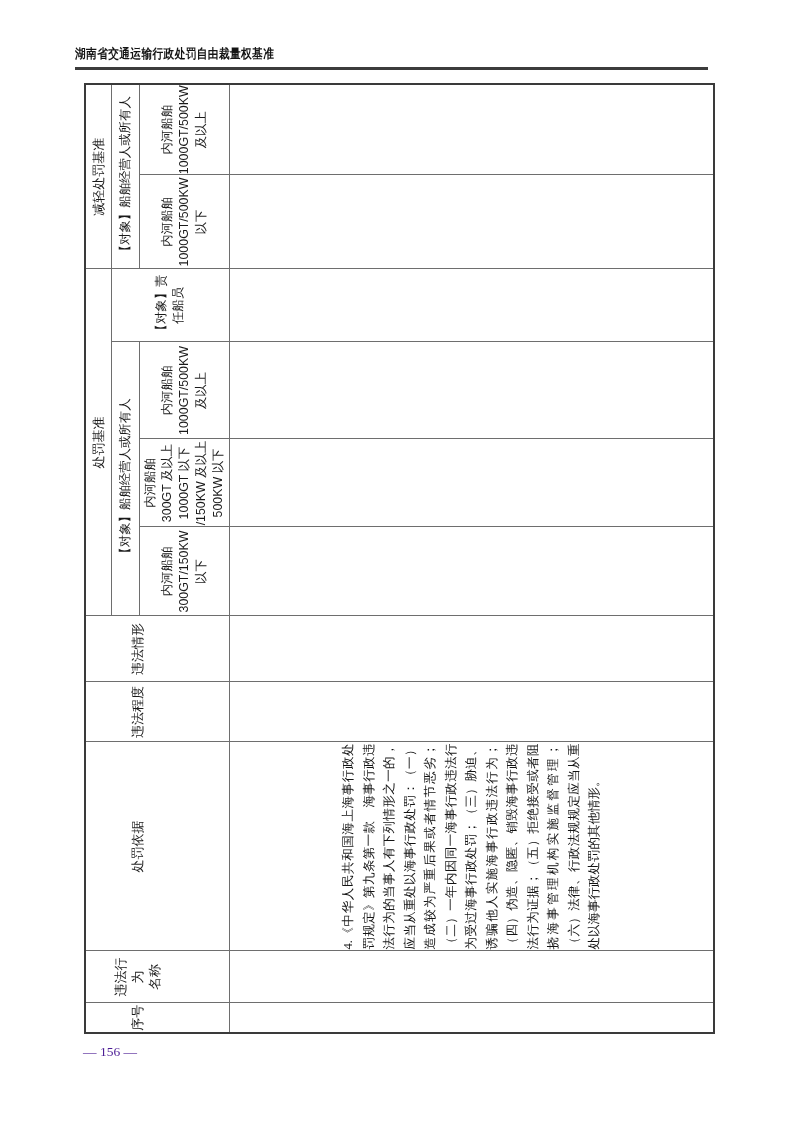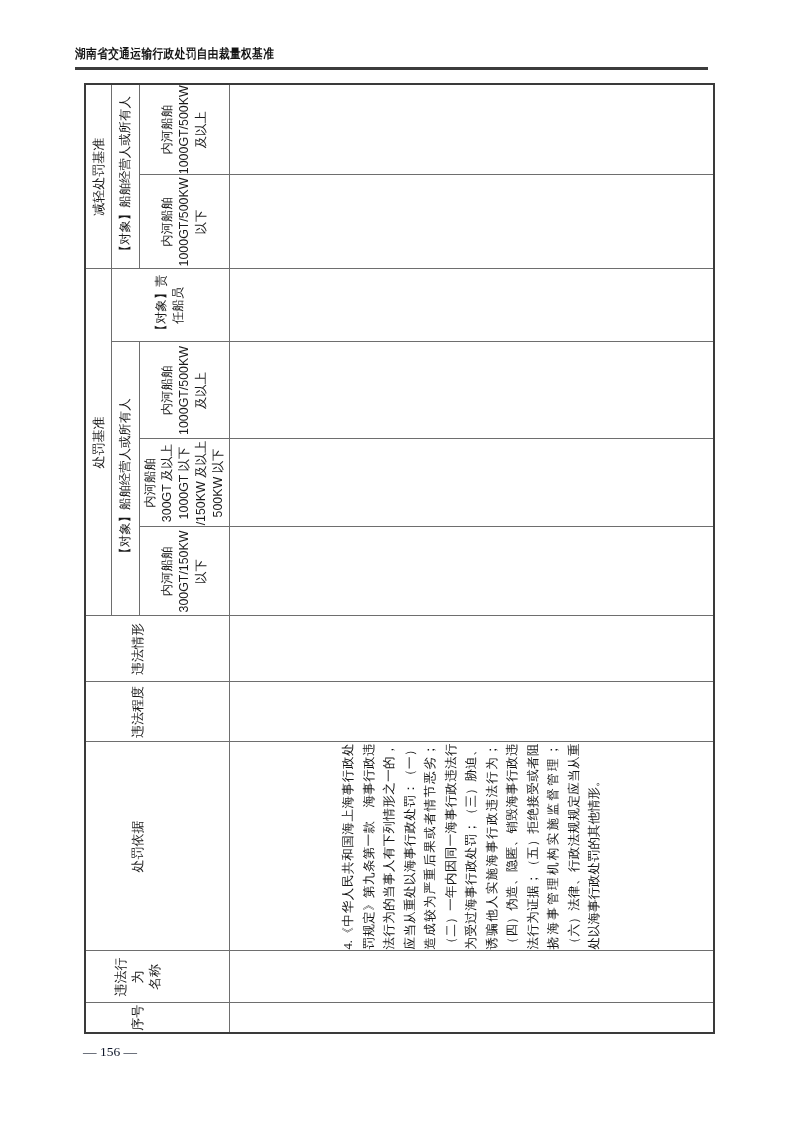--- a/index.html
+++ b/index.html
@@ -76,21 +76,21 @@
     vertical-align: middle;
     padding: 0 1px;
     white-space: normal;
     color: #141414;
   }
   .page-number {
     position: absolute;
     left: 83px; top: 1044px;
     font-family: "Liberation Serif", serif;
     font-size: 13.5px;
-    color: #0f172a;
+    color: #4c1d95;
     white-space: nowrap;
   }
 </style>
 </head>
 <body>
 
 <div class="page">
 
   <div class="page-title">湖南省交通运输行政处罚自由裁量权基准</div>
   <div class="title-rule"></div>

